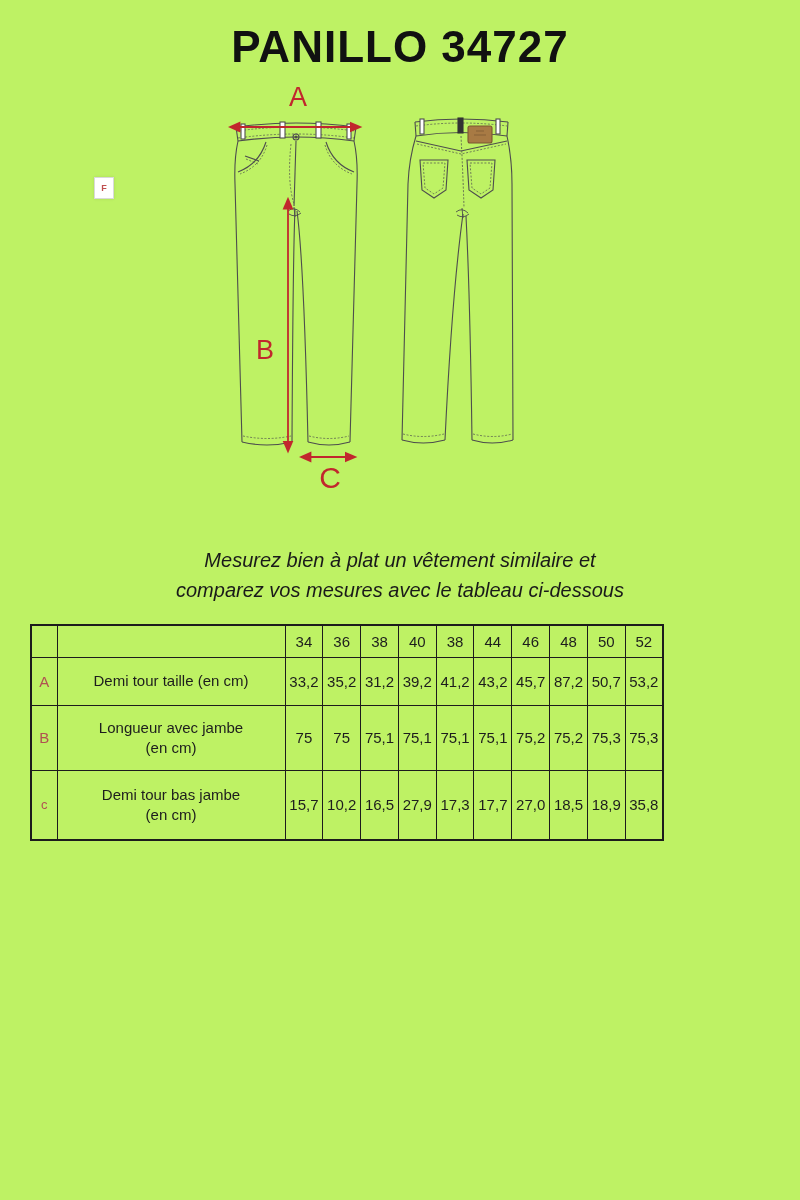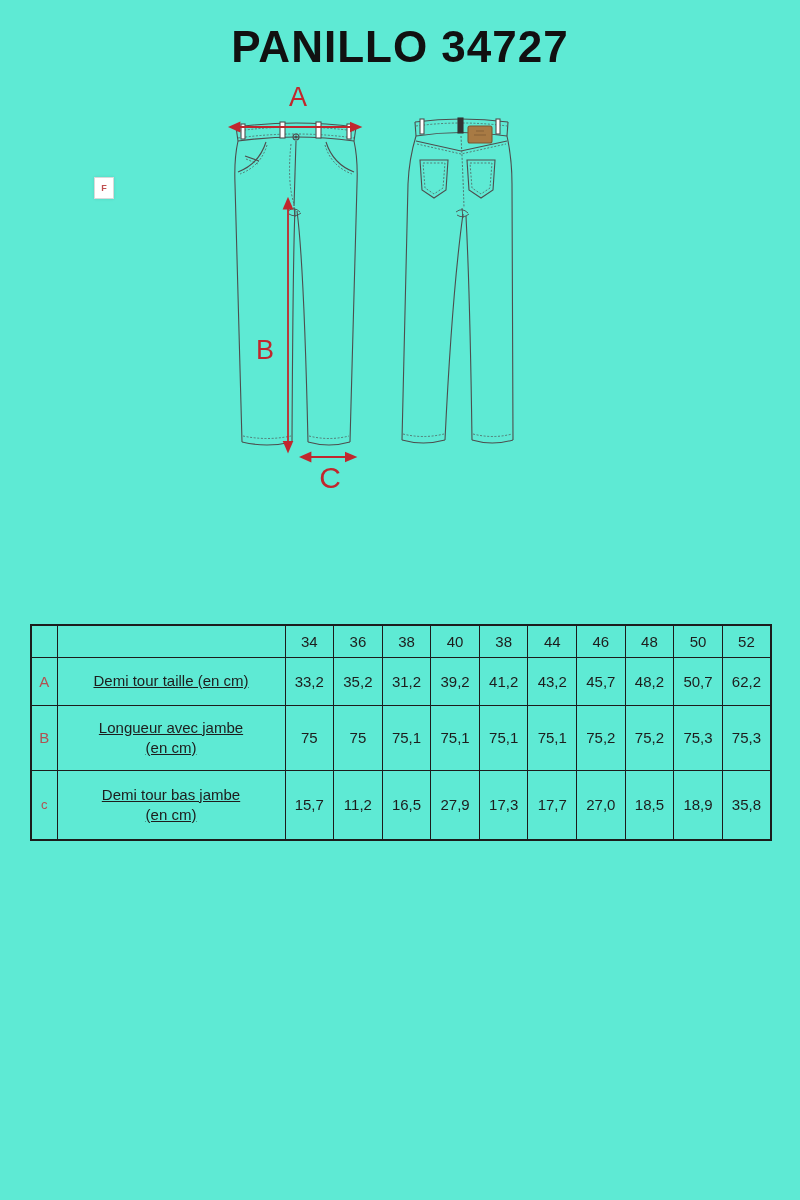--- a/index.html
+++ b/index.html
@@ -1,19 +1,19 @@
 <!DOCTYPE html>
 <html><head>
 <meta charset="utf-8">
 <style>
   html,body{margin:0;padding:0;background:#ffffff;}
   .page{
     position:relative;
     width:800px;height:1200px;
-    background:#5eead4;
+    background:#bef264;
     font-family:"Liberation Sans", sans-serif;
     overflow:hidden;
   }
   .title{
     position:absolute;top:22px;left:0;width:100%;
     text-align:center;
     font-size:44px;font-weight:bold;letter-spacing:1px;
     color:#111111;margin:0;
   }
   .format-badge{
@@ -35,36 +35,36 @@
   .letter-a{left:283px;top:84px;}
   .letter-b{left:250px;top:337px;}
   .letter-c{left:315px;top:464px;font-size:30px;}
   .instruction{
     position:absolute;left:0;top:545px;width:100%;
     text-align:center;font-style:italic;
     font-size:20px;line-height:30px;color:#1a1a1a;
   }
   .table-wrap{position:absolute;left:30px;top:624px;width:742px;}
   table.size-table{
-    border-collapse:collapse;table-layout:fixed;width:742px;
+    border-collapse:collapse;table-layout:fixed;width:634px;
     border:2.5px solid #1c1c1c;
     font-size:15px;color:#1d1d1d;
   }
   table.size-table td{
     border:1.6px solid #1c1c1c;
     text-align:center;vertical-align:middle;
     padding:0;
   }
   tr.r-head{height:32px;}
   tr.r-a{height:48px;}
   tr.r-b{height:62px;}
   tr.r-c{height:70px;}
   td.key-cell{color:#b05252;font-size:15px;}
   tr.r-c td.key-cell{font-size:13px;}
-  td.desc-cell div{max-width:158px;margin:12px auto;line-height:20px;text-decoration:underline;}
+  td.desc-cell div{max-width:158px;margin:12px auto;line-height:20px;}
 </style>
 </head>
 <body>
 
 <div class="page">
 
   <h1 class="title">PANILLO 34727</h1>
 
   <div class="format-badge">
     <span>F</span>
@@ -166,20 +166,22 @@
         <path d="M73,320 Q93,325 112,320" stroke-dasharray="2,1.6" stroke-width="0.7"></path>
       </g>
     </svg>
 
     <div class="measure-letter letter-a">A</div>
     <div class="measure-letter letter-b">B</div>
     <div class="measure-letter letter-c">C</div>
   </div>
 
   <div class="instruction">
+    <div>Mesurez bien à plat un vêtement similaire et</div>
+    <div>comparez vos mesures avec le tableau ci-dessous</div>
   </div>
 
   <div class="table-wrap">
     <table class="size-table">
       <colgroup>
         <col style="width:26px">
           <col style="width:228px">
         <col>
           <col>
           <col>
@@ -211,23 +213,23 @@
           <td class="desc-cell">
               <div>Demi tour taille (en cm)</div>
             </td>
           <td>33,2</td>
           <td>35,2</td>
           <td>31,2</td>
           <td>39,2</td>
           <td>41,2</td>
           <td>43,2</td>
           <td>45,7</td>
-          <td>48,2</td>
+          <td>87,2</td>
           <td>50,7</td>
-          <td>62,2</td>
+          <td>53,2</td>
         </tr>
         <tr class="r-b">
           <td class="key-cell">B</td>
           <td class="desc-cell">
               <div>Longueur avec jambe (en cm)</div>
             </td>
           <td>75</td>
           <td>75</td>
           <td>75,1</td>
           <td>75,1</td>
@@ -237,21 +239,21 @@
           <td>75,2</td>
           <td>75,3</td>
           <td>75,3</td>
         </tr>
         <tr class="r-c">
           <td class="key-cell">c</td>
           <td class="desc-cell">
               <div>Demi tour bas jambe (en cm)</div>
             </td>
           <td>15,7</td>
-          <td>11,2</td>
+          <td>10,2</td>
           <td>16,5</td>
           <td>27,9</td>
           <td>17,3</td>
           <td>17,7</td>
           <td>27,0</td>
           <td>18,5</td>
           <td>18,9</td>
           <td>35,8</td>
         </tr>
       </tbody>

